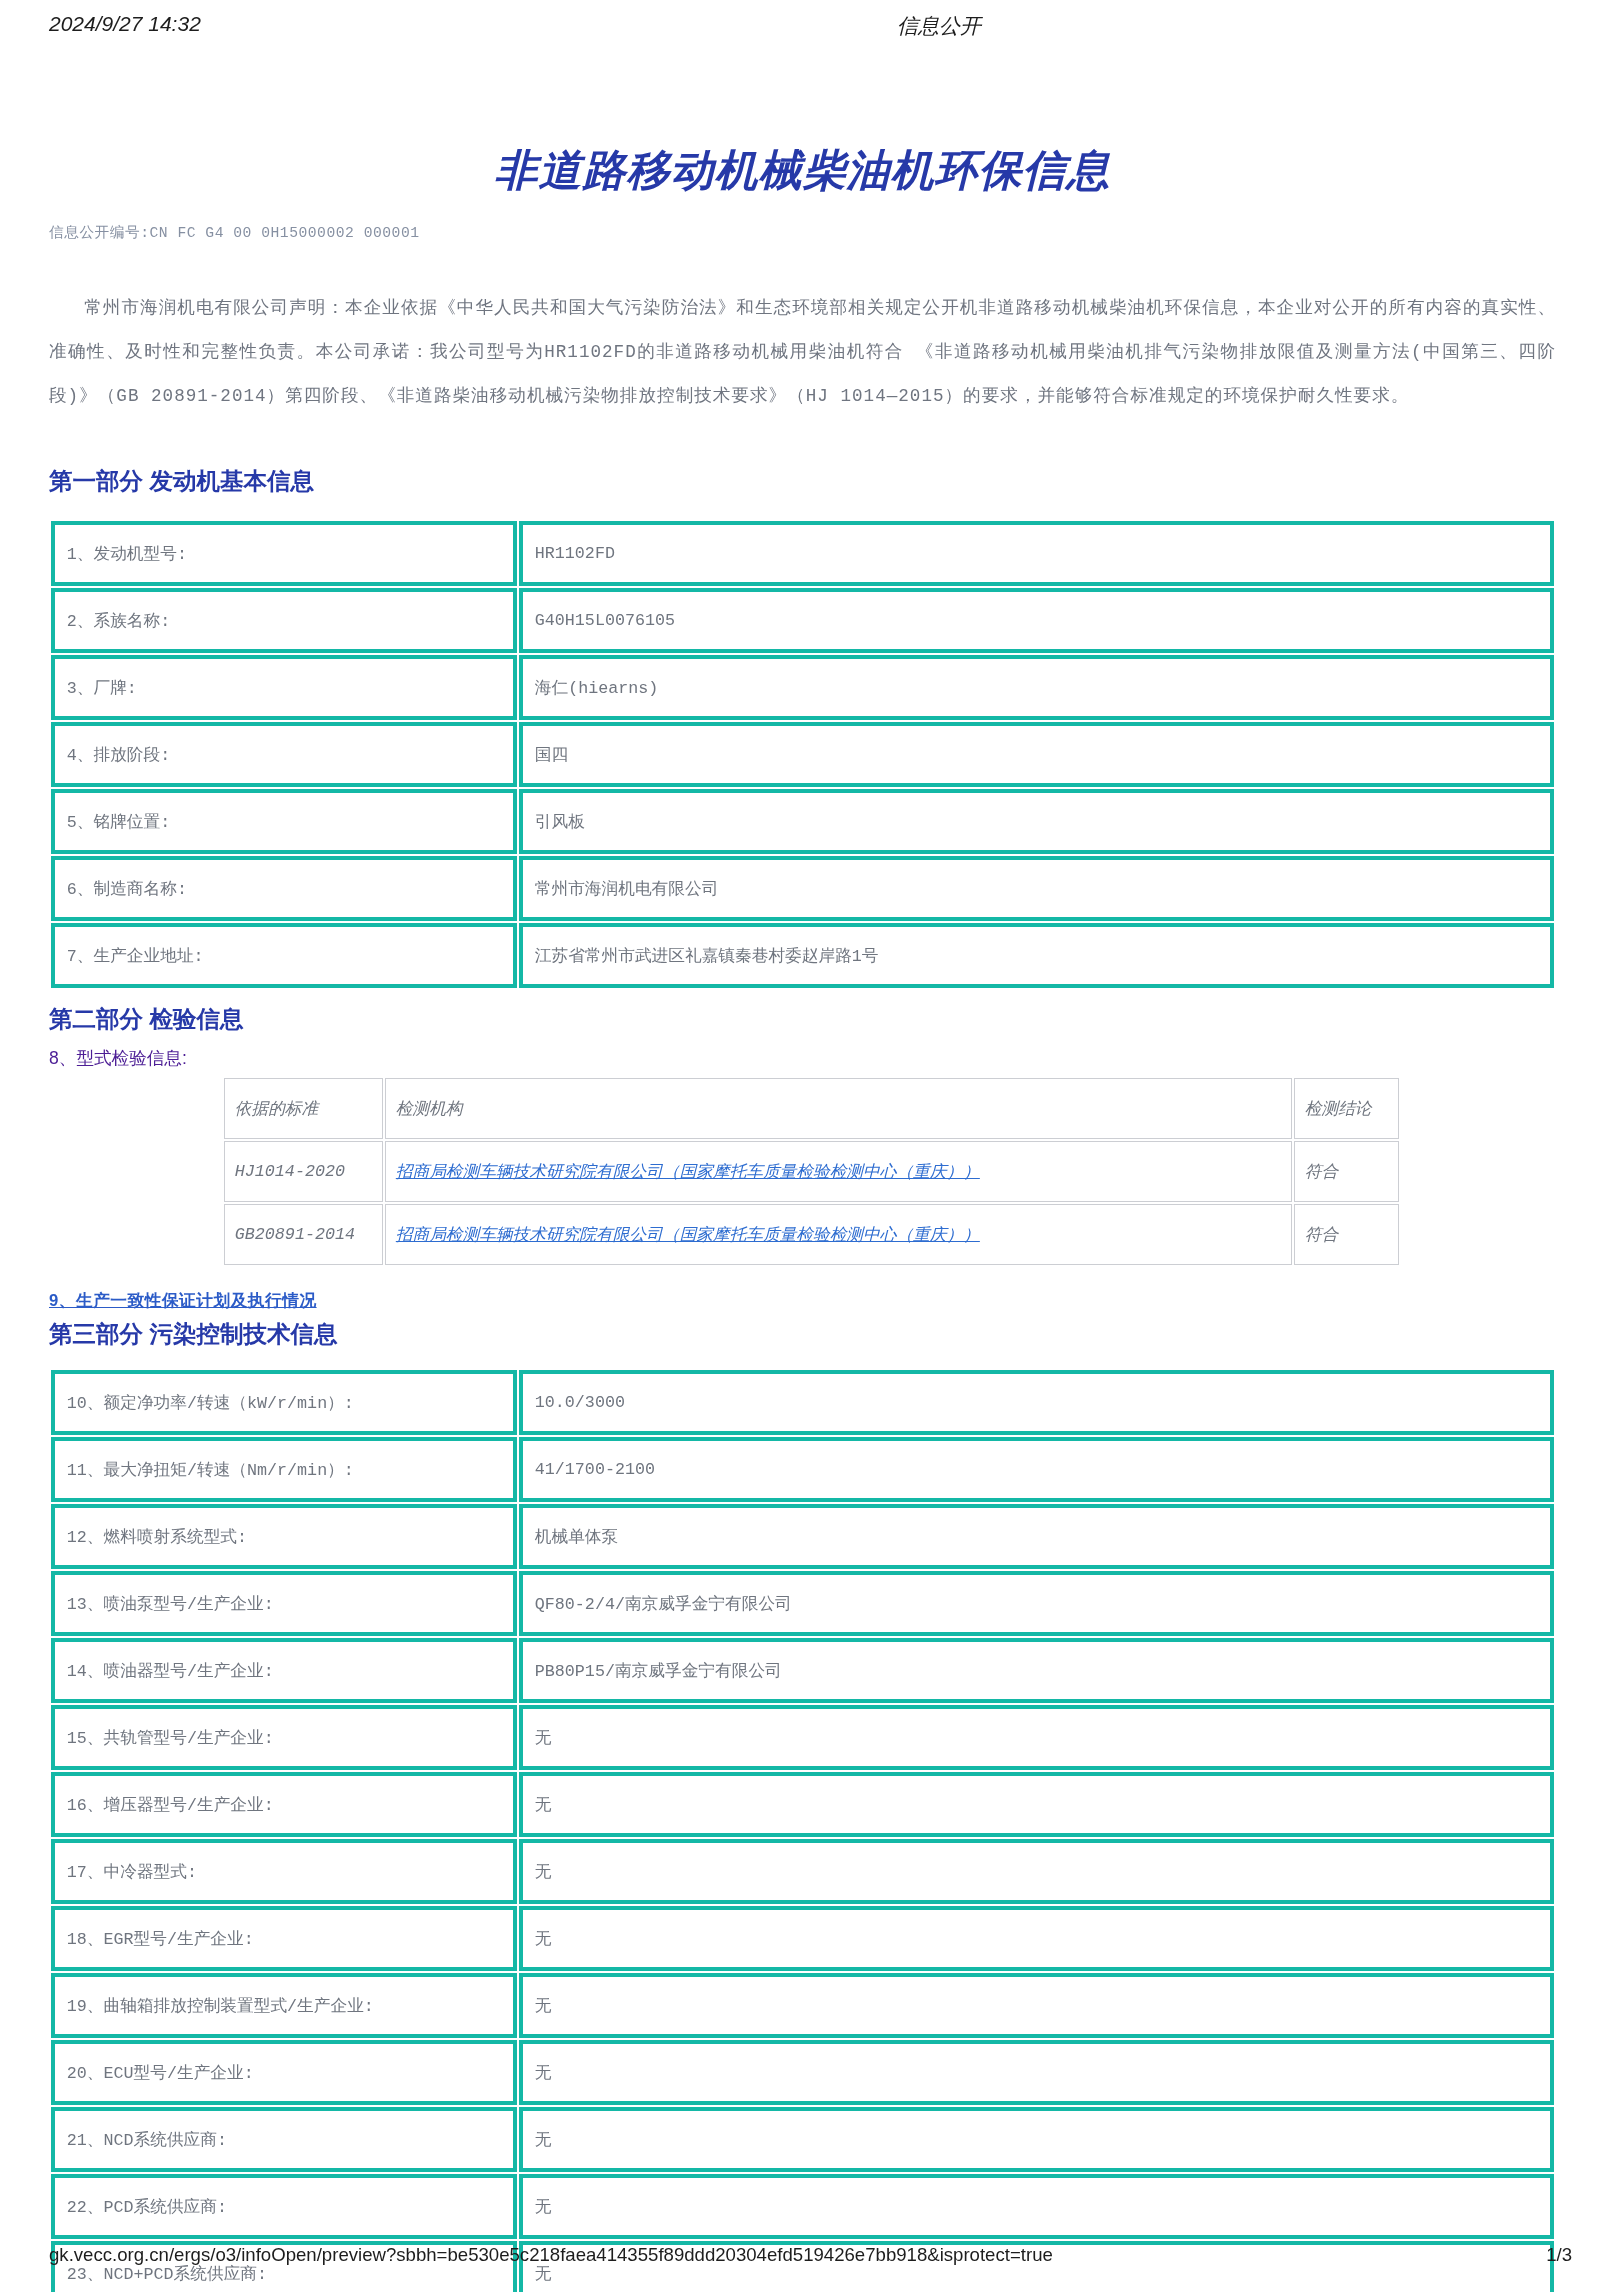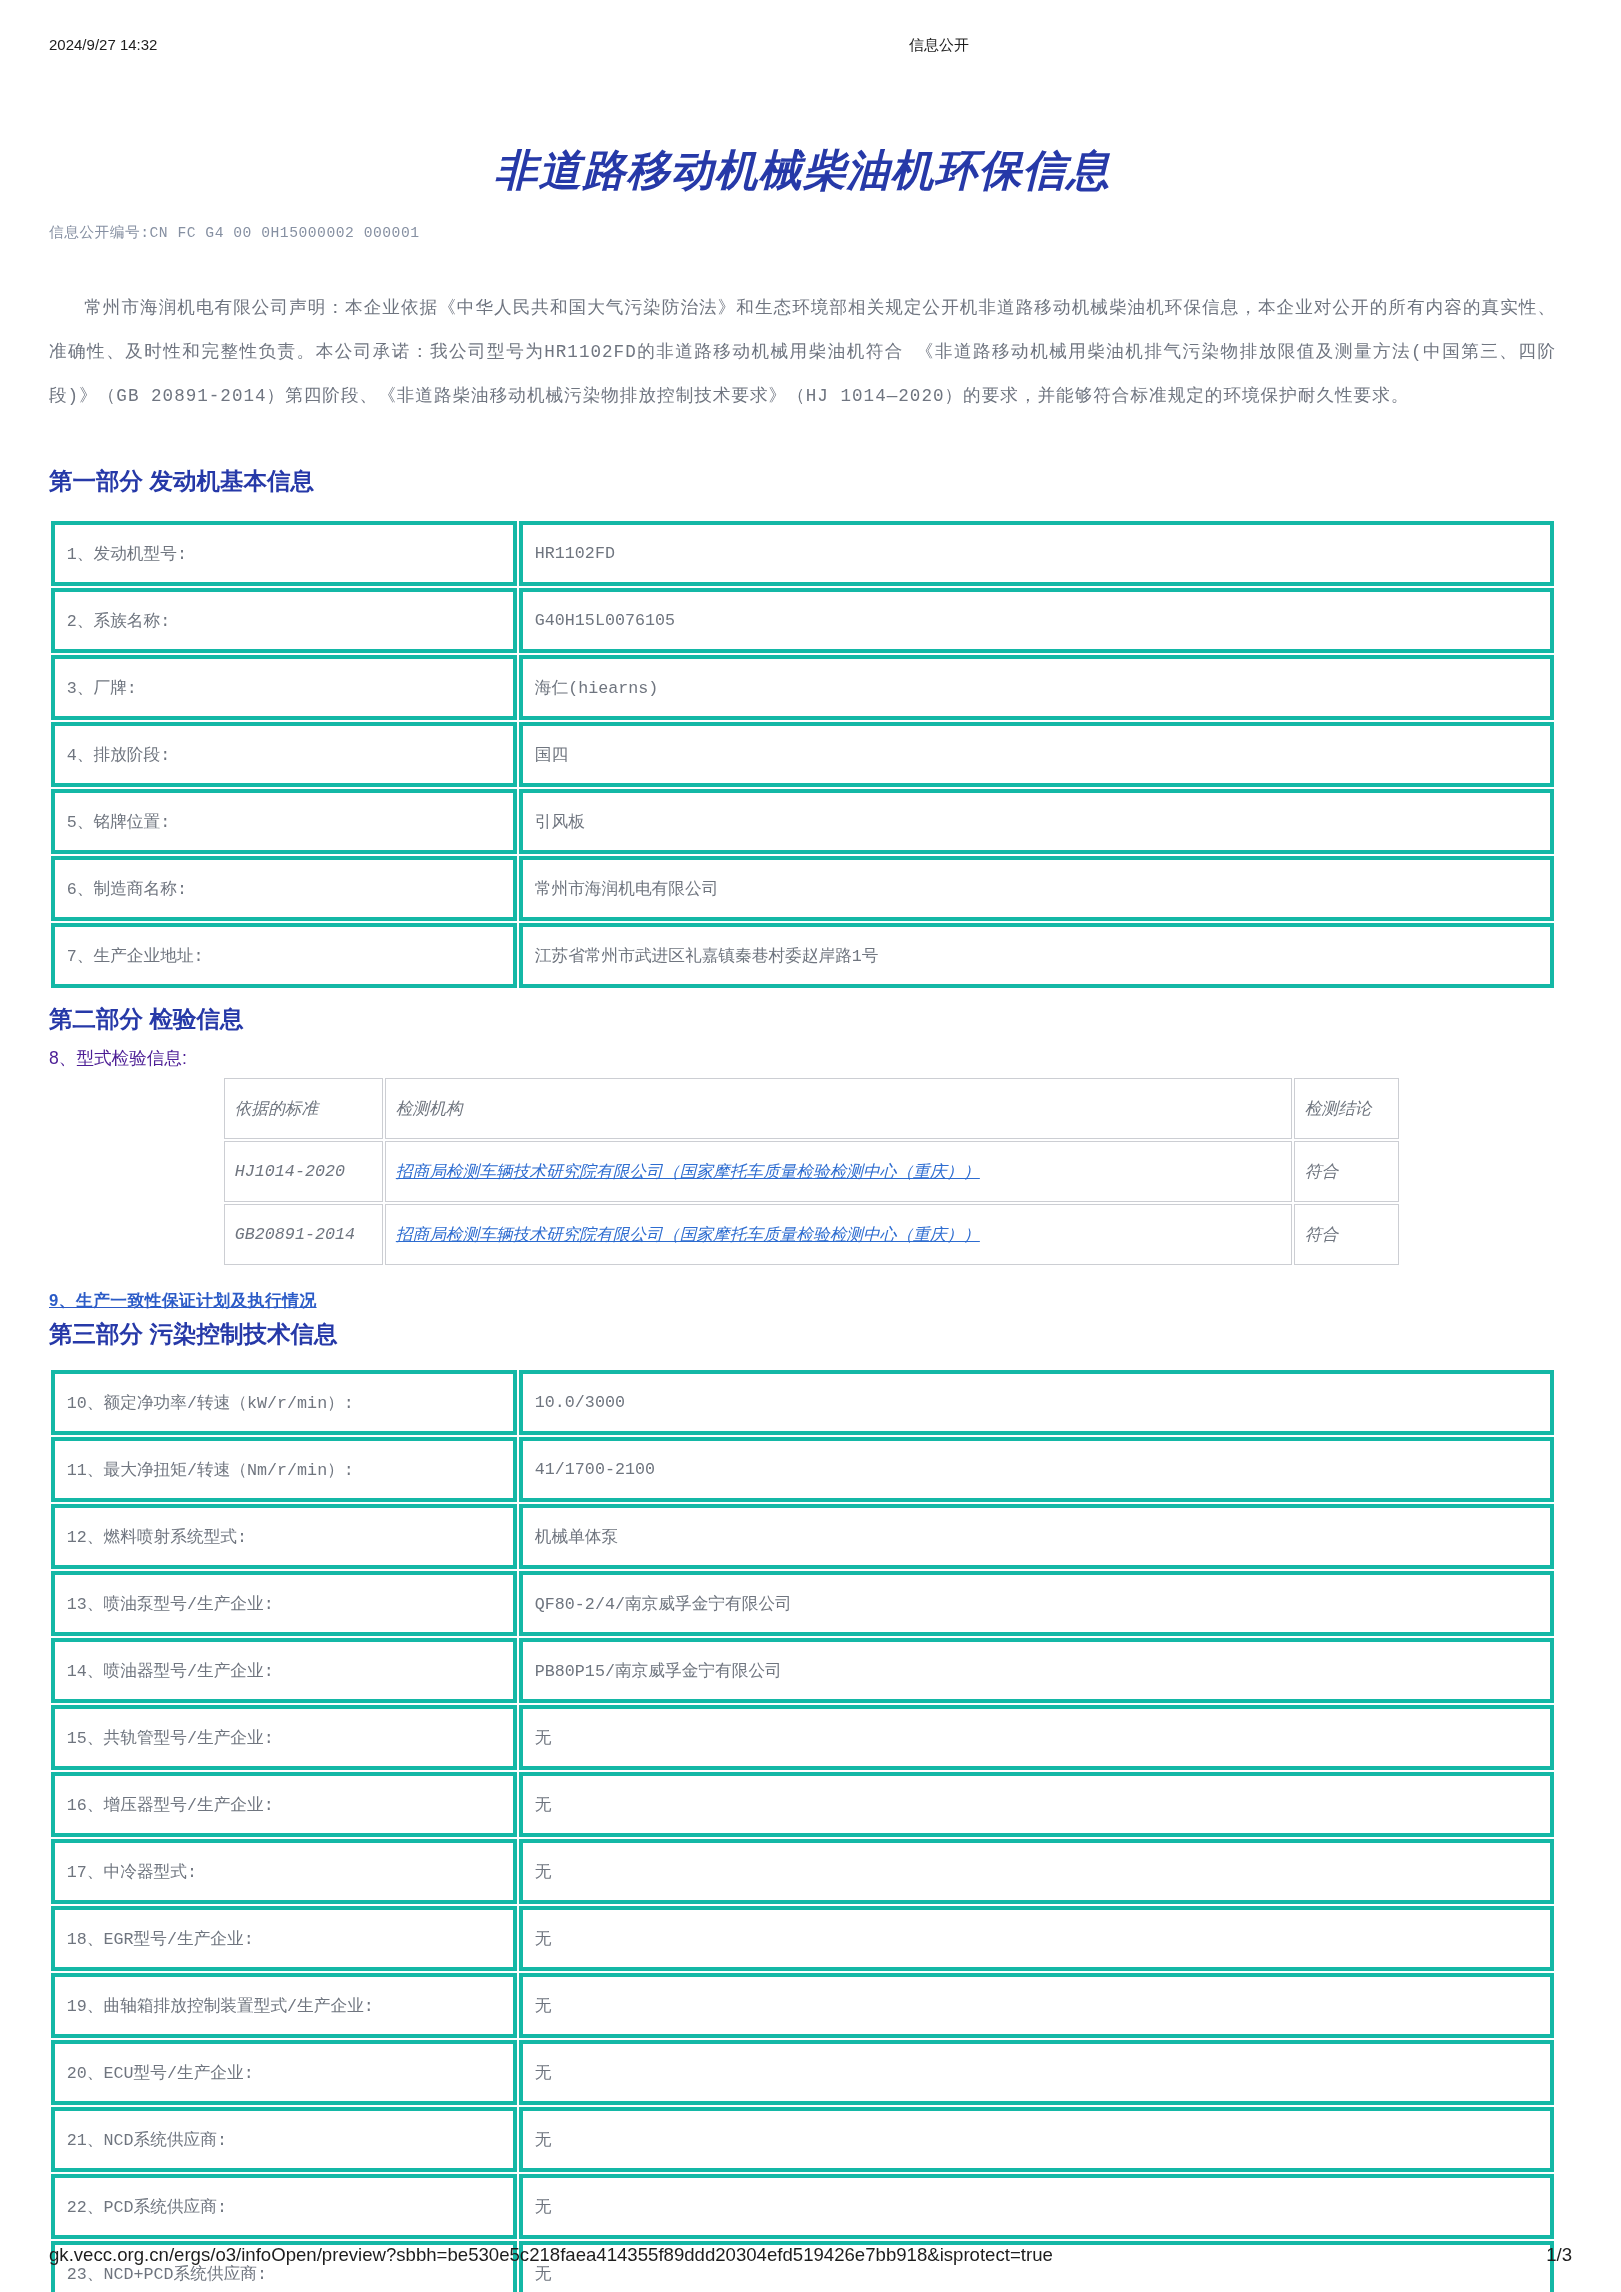--- a/index.html
+++ b/index.html
@@ -7,22 +7,22 @@
     position:relative;
     width:1621px;
     height:2293px;
     background:#ffffff;
     overflow:hidden;
     font-family:"Liberation Sans","DejaVu Sans",sans-serif;
   }
   
   .print-header{
     position:absolute;
-    top:36px;left:49px;right:49px;height:25.5px;
-    font-size:15px;color:#1d1d1d;
+    top:12px;left:49px;right:49px;height:25.5px;
+    font-size:21px;color:#1d1d1d;font-style:italic;
   }
   .print-header .ph-date{position:absolute;left:0;top:0;}
   .print-header .ph-title{position:absolute;left:890px;top:0;transform:translateX(-50%);}
   .print-footer{
     position:absolute;
     bottom:27.4px;left:49px;right:49px;
     display:flex;justify-content:space-between;align-items:baseline;
     font-size:18.6px;color:#1d1d1d;
   }
   
@@ -130,21 +130,21 @@
     <span class="ph-date">2024/9/27 14:32</span>
     <span class="ph-title">信息公开</span>
   </div>
 
   <div class="content">
 
     <h1 class="doc-title">非道路移动机械柴油机环保信息</h1>
 
     <div class="doc-code">信息公开编号:CN FC G4 00 0H15000002 000001</div>
 
-    <p class="declaration">常州市海润机电有限公司声明：本企业依据《中华人民共和国大气污染防治法》和生态环境部相关规定公开机非道路移动机械柴油机环保信息，本企业对公开的所有内容的真实性、准确性、及时性和完整性负责。本公司承诺：我公司型号为HR1102FD的非道路移动机械用柴油机符合 《非道路移动机械用柴油机排气污染物排放限值及测量方法(中国第三、四阶段)》（GB 20891-2014）第四阶段、《非道路柴油移动机械污染物排放控制技术要求》（HJ 1014—2020）的要求，并能够符合标准规定的环境保护耐久性要求。</p>
+    <p class="declaration">常州市海润机电有限公司声明：本企业依据《中华人民共和国大气污染防治法》和生态环境部相关规定公开机非道路移动机械柴油机环保信息，本企业对公开的所有内容的真实性、准确性、及时性和完整性负责。本公司承诺：我公司型号为HR1102FD的非道路移动机械用柴油机符合 《非道路移动机械用柴油机排气污染物排放限值及测量方法(中国第三、四阶段)》（GB 20891-2014）第四阶段、《非道路柴油移动机械污染物排放控制技术要求》（HJ 1014—2015）的要求，并能够符合标准规定的环境保护耐久性要求。</p>
 
     <h2 class="section-heading">第一部分 发动机基本信息</h2>
 
     <table class="kv-table">
       <colgroup>
           <col class="c-label">
           <col>
         </colgroup>
       <tbody>
         <tr>

